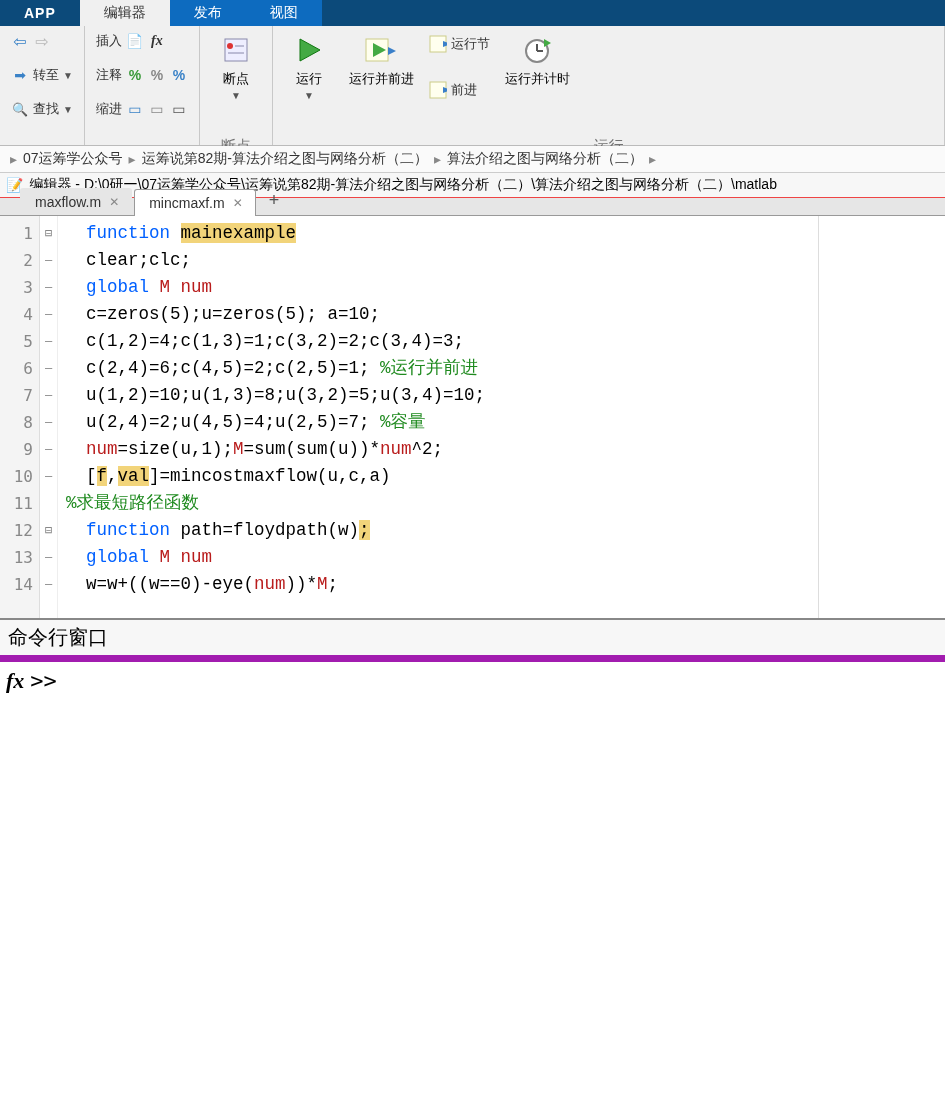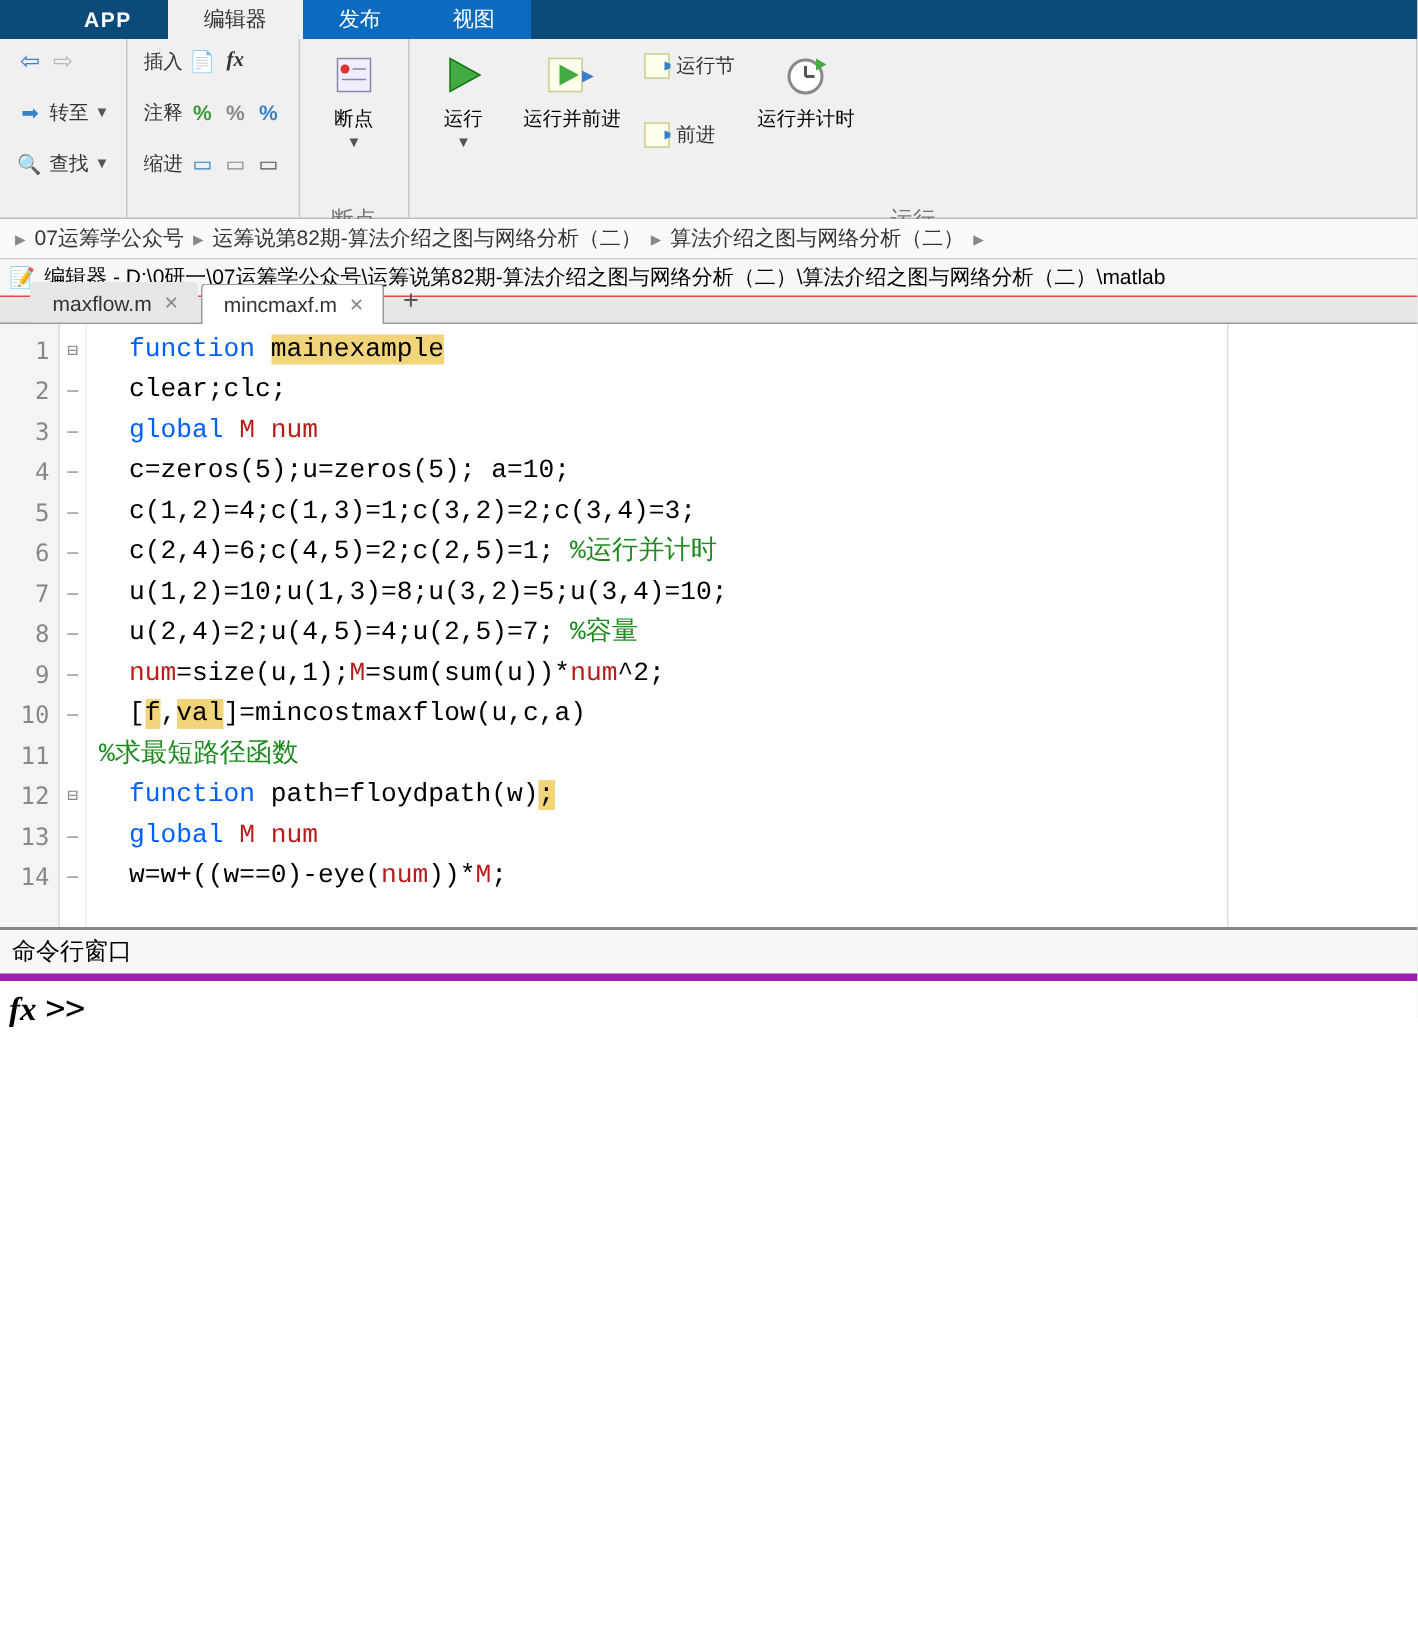--- a/index.html
+++ b/index.html
@@ -21,21 +21,21 @@
     align-items: stretch;
   }
   .top-tab {
     padding: 4px 24px;
     color: #fff;
     font-size: 14px;
     cursor: pointer;
     display: flex;
     align-items: center;
   }
-  .top-tab.app { background: #0c4a7a; font-weight: bold; letter-spacing: 1px; margin-left: 32px; }
+  .top-tab.app { background: #0c4a7a; font-weight: bold; letter-spacing: 1px; }
   .top-tab.active { background: #f0f0f0; color: #333; }
   .top-tab.blue { background: #0d6bbf; }
 
   
   .ribbon {
     background: #f0f0f0;
     border-bottom: 1px solid #bbb;
     display: flex;
     height: 120px;
   }
@@ -192,23 +192,23 @@
   .cline { height: 27px; line-height: 27px; white-space: pre; }
   .kw { color: #0060ff; }
   .com { color: #1f8a1f; }
   .num-local { color: #b91c1c; }
   .hl { background: #f2d47a; }
   .indent1 { padding-left: 20px; }
 
   
   .cmdhdr {
     background: #f7f7f7;
-    border-bottom: 5px solid #a21caf;
+    border-bottom: 7px solid #a21caf;
     padding: 4px 8px;
-    font-size: 16px;
+    font-size: 20px;
   }
   .cmdwin {
     flex: 1;
     background: #fff;
     padding: 6px;
     font-family: Consolas, monospace;
     font-size: 22px;
     display: flex;
     align-items: flex-start;
     gap: 6px;
@@ -409,21 +409,21 @@
       <div class="fline">—</div>
       <div class="fline">—</div>
     </div>
   <div class="code" id="code">
     <div class="rmargin"></div>
   <div class="cline indent1"><span class="kw">function </span><span class="hl">mainexample</span></div>
       <div class="cline indent1"><span>clear;clc;</span></div>
       <div class="cline indent1"><span class="kw">global </span><span class="num-local">M num</span></div>
       <div class="cline indent1"><span>c=zeros(5);u=zeros(5); a=10;</span></div>
       <div class="cline indent1"><span>c(1,2)=4;c(1,3)=1;c(3,2)=2;c(3,4)=3;</span></div>
-      <div class="cline indent1"><span>c(2,4)=6;c(4,5)=2;c(2,5)=1; </span><span class="com">%运行并计时</span></div>
+      <div class="cline indent1"><span>c(2,4)=6;c(4,5)=2;c(2,5)=1; </span><span class="com">%运行并前进</span></div>
       <div class="cline indent1"><span>u(1,2)=10;u(1,3)=8;u(3,2)=5;u(3,4)=10;</span></div>
       <div class="cline indent1"><span>u(2,4)=2;u(4,5)=4;u(2,5)=7; </span><span class="com">%容量</span></div>
       <div class="cline indent1"><span class="num-local">num</span><span>=size(u,1);</span><span class="num-local">M</span><span>=sum(sum(u))*</span><span class="num-local">num</span><span>^2;</span></div>
       <div class="cline indent1"><span>[</span><span class="hl">f</span><span>,</span><span class="hl">val</span><span>]</span><span>=mincostmaxflow(u,c,a)</span></div>
       <div class="cline"><span class="com">%求最短路径函数</span></div>
       <div class="cline indent1"><span class="kw">function </span><span>path=floydpath(w)</span><span class="hl">;</span></div>
       <div class="cline indent1"><span class="kw">global </span><span class="num-local">M num</span></div>
       <div class="cline indent1"><span>w=w+((w==0)-eye(</span><span class="num-local">num</span><span>))*</span><span class="num-local">M</span><span>;</span></div>
     </div>
 </div>

